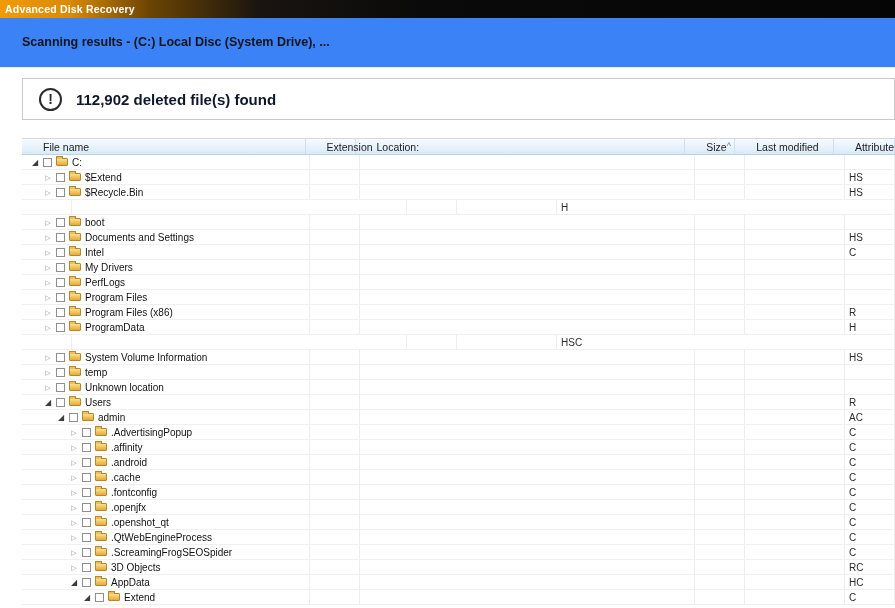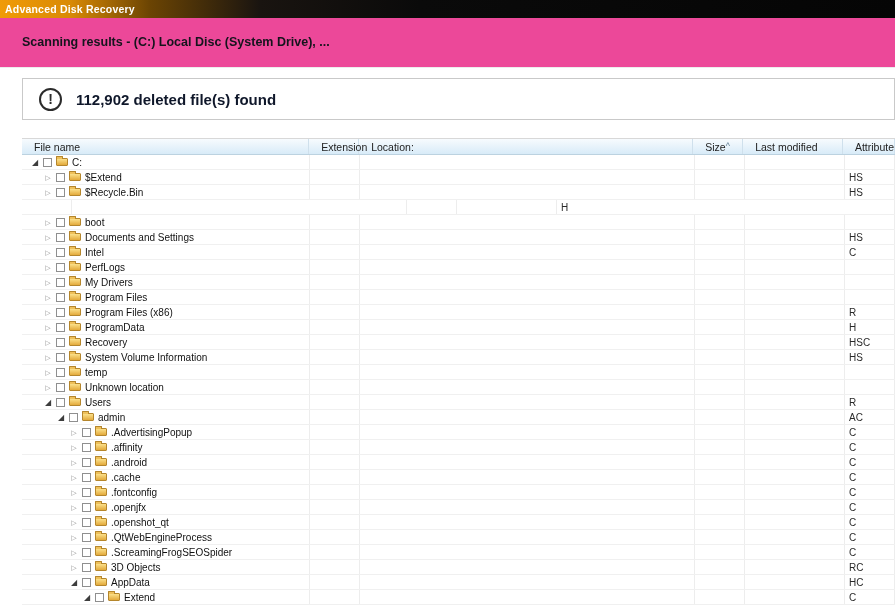--- a/index.html
+++ b/index.html
@@ -5,36 +5,36 @@
   * { box-sizing: border-box; margin: 0; padding: 0; }
   html, body { width: 895px; height: 608px; overflow: hidden; background: #fff;
     font-family: "Liberation Sans", sans-serif; }
 
   
   .titlebar { height: 18px; display: flex; align-items: center; padding-left: 5px;
     background: linear-gradient(90deg, #f09b07 0px, #d98a06 70px, #6b4403 150px, #191410 260px, #0a0a0a 420px, #050505 100%); }
   .titlebar-text { color: #ffffff; font-size: 10.5px; font-weight: bold; letter-spacing: .2px; }
 
   
-  .heading-strip { height: 50px; padding: 17px 0 0 22px; border-bottom: 1px solid #ececec; background: #ec4899; }
+  .heading-strip { height: 50px; padding: 17px 0 0 22px; border-bottom: 1px solid #ececec; background: #3b82f6; }
   .page-heading { font-size: 12.5px; font-weight: bold; color: #14141c; }
 
   
   .alert { margin: 10px 0 0 22px; width: calc(100% - 22px); height: 42px;
     border: 1px solid #c9c9c9; background: #fff; display: flex; align-items: center; padding-left: 16px; }
   .alert-icon { width: 23px; height: 23px; border: 2.5px solid #2b2b2b; border-radius: 50%;
     display: flex; align-items: center; justify-content: center; flex: none;
     font-weight: bold; font-size: 14px; color: #2b2b2b; }
   .alert-text { margin-left: 14px; font-size: 15px; font-weight: bold; color: #0f172a; }
 
   
   .table { margin: 18px 0 0 22px; width: calc(100% - 22px); }
   .thead { display: flex; height: 17px; background: linear-gradient(#f7fbfe, #d8ebf8);
     border-top: 1px solid #d8d8d8; border-bottom: 1px solid #bcd2e0; font-size: 10.5px; color: #222; }
-  .th { line-height: 15px; padding: 1px 0 0 12px; border-right: 1px solid #cfe0ec; height: 100%; }
+  .th { line-height: 15px; padding: 1px 0 0 21px; border-right: 1px solid #cfe0ec; height: 100%; }
   .th.c-size { display: flex; justify-content: flex-start; padding-right: 4px; }
   .sort-caret { font-size: 9px; color: #5f7d92; line-height: 13px; }
 
   .c-name { width: 288px; }
   .c-ext  { width: 50px;  }
   .c-loc  { width: 335px; }
   .c-size { width: 50px;  }
   .c-mod  { width: 100px; }
   .c-attr { flex: 1; }
 
@@ -173,48 +173,48 @@
         <div class="cell c-size"></div>
         <div class="cell c-mod"></div>
         <div class="cell c-attr">C</div>
       </div>
       <div class="trow">
         <div class="cell c-name">
           <span class="indent" style="width:13px"></span>
           <span class="arrow ">▷</span>
           <span class="cb"></span>
           <span class="folder"></span>
+          <span class="lbl">My Drivers</span>
+        </div>
+        <div class="cell c-ext"></div>
+        <div class="cell c-loc"></div>
+        <div class="cell c-size"></div>
+        <div class="cell c-mod"></div>
+        <div class="cell c-attr"></div>
+      </div>
+      <div class="trow">
+        <div class="cell c-name">
+          <span class="indent" style="width:13px"></span>
+          <span class="arrow ">▷</span>
+          <span class="cb"></span>
+          <span class="folder"></span>
           <span class="lbl">PerfLogs</span>
         </div>
         <div class="cell c-ext"></div>
         <div class="cell c-loc"></div>
         <div class="cell c-size"></div>
         <div class="cell c-mod"></div>
         <div class="cell c-attr"></div>
       </div>
       <div class="trow">
         <div class="cell c-name">
           <span class="indent" style="width:13px"></span>
           <span class="arrow ">▷</span>
           <span class="cb"></span>
           <span class="folder"></span>
-          <span class="lbl">My Drivers</span>
-        </div>
-        <div class="cell c-ext"></div>
-        <div class="cell c-loc"></div>
-        <div class="cell c-size"></div>
-        <div class="cell c-mod"></div>
-        <div class="cell c-attr"></div>
-      </div>
-      <div class="trow">
-        <div class="cell c-name">
-          <span class="indent" style="width:13px"></span>
-          <span class="arrow ">▷</span>
-          <span class="cb"></span>
-          <span class="folder"></span>
           <span class="lbl">Program Files</span>
         </div>
         <div class="cell c-ext"></div>
         <div class="cell c-loc"></div>
         <div class="cell c-size"></div>
         <div class="cell c-mod"></div>
         <div class="cell c-attr"></div>
       </div>
       <div class="trow">
         <div class="cell c-name">
@@ -238,27 +238,20 @@
           <span class="folder"></span>
           <span class="lbl">ProgramData</span>
         </div>
         <div class="cell c-ext"></div>
         <div class="cell c-loc"></div>
         <div class="cell c-size"></div>
         <div class="cell c-mod"></div>
         <div class="cell c-attr">H</div>
       </div>
       <div class="trow">
-        <div class="cell c-name">
-          <span class="indent" style="width:13px"></span>
-          <span class="arrow ">▷</span>
-          <span class="cb"></span>
-          <span class="folder"></span>
-          <span class="lbl">Recovery</span>
-        </div>
         <div class="cell c-ext"></div>
         <div class="cell c-loc"></div>
         <div class="cell c-size"></div>
         <div class="cell c-mod"></div>
         <div class="cell c-attr">HSC</div>
       </div>
       <div class="trow">
         <div class="cell c-name">
           <span class="indent" style="width:13px"></span>
           <span class="arrow ">▷</span>

